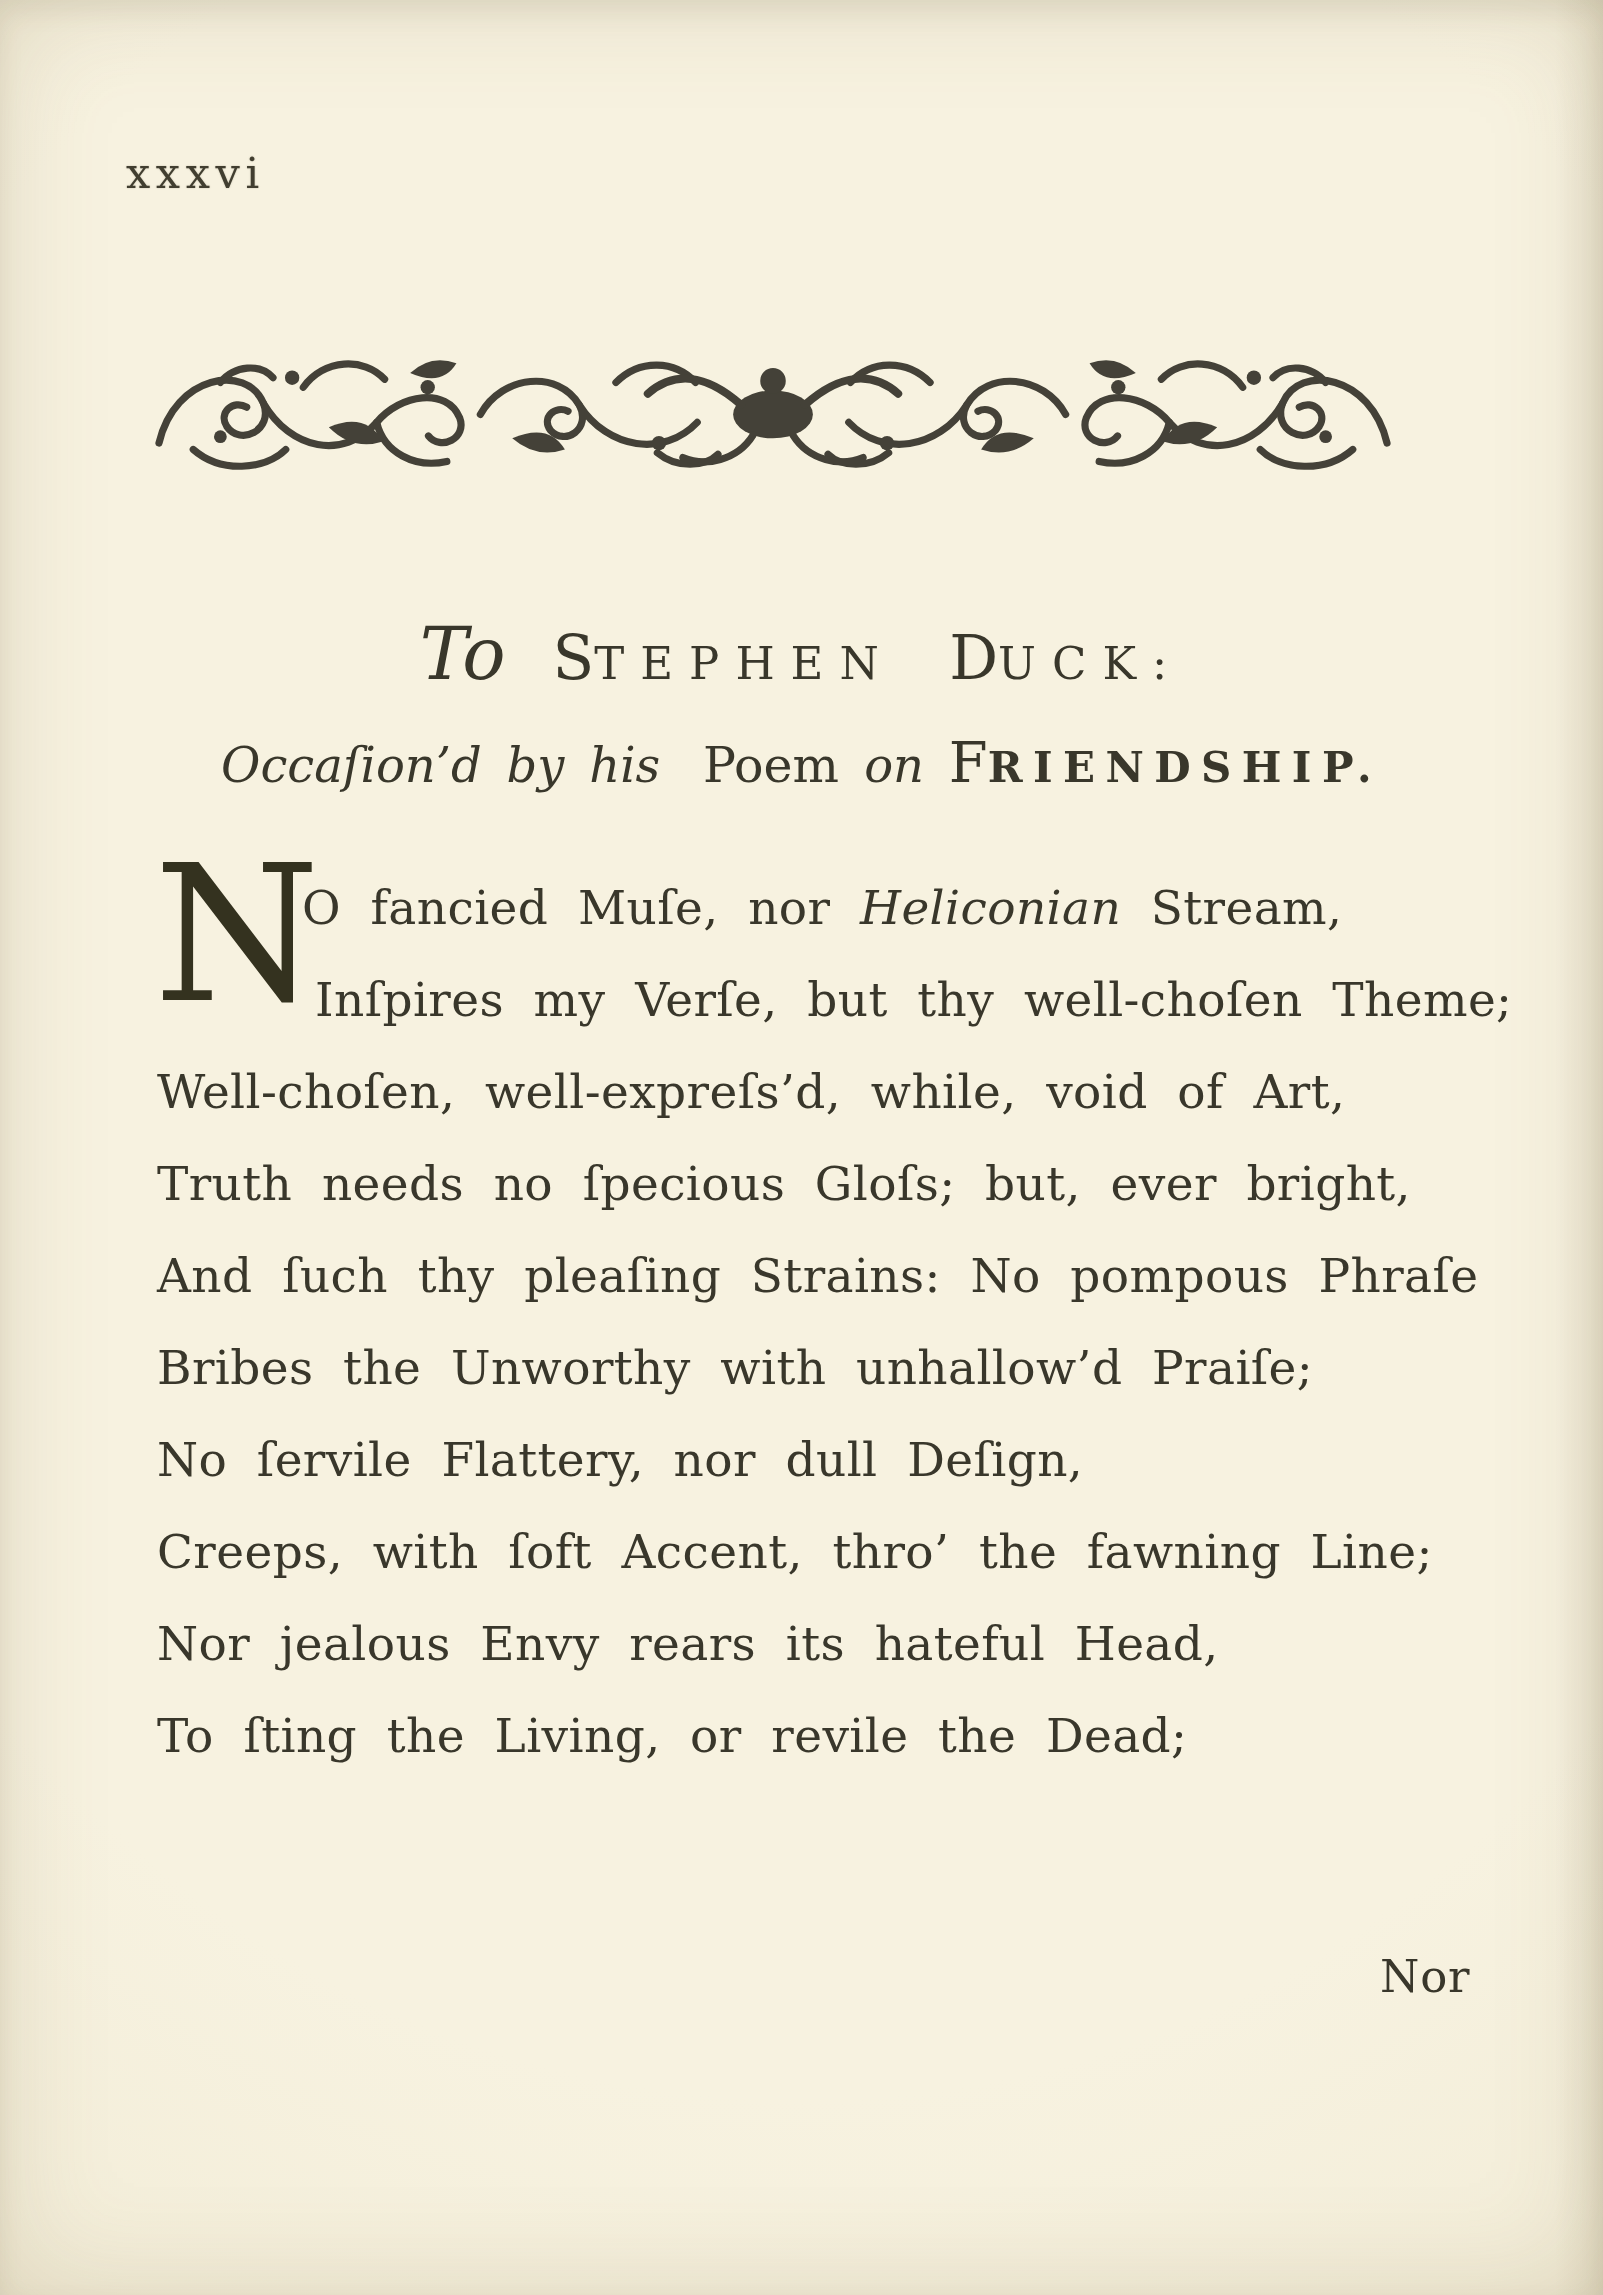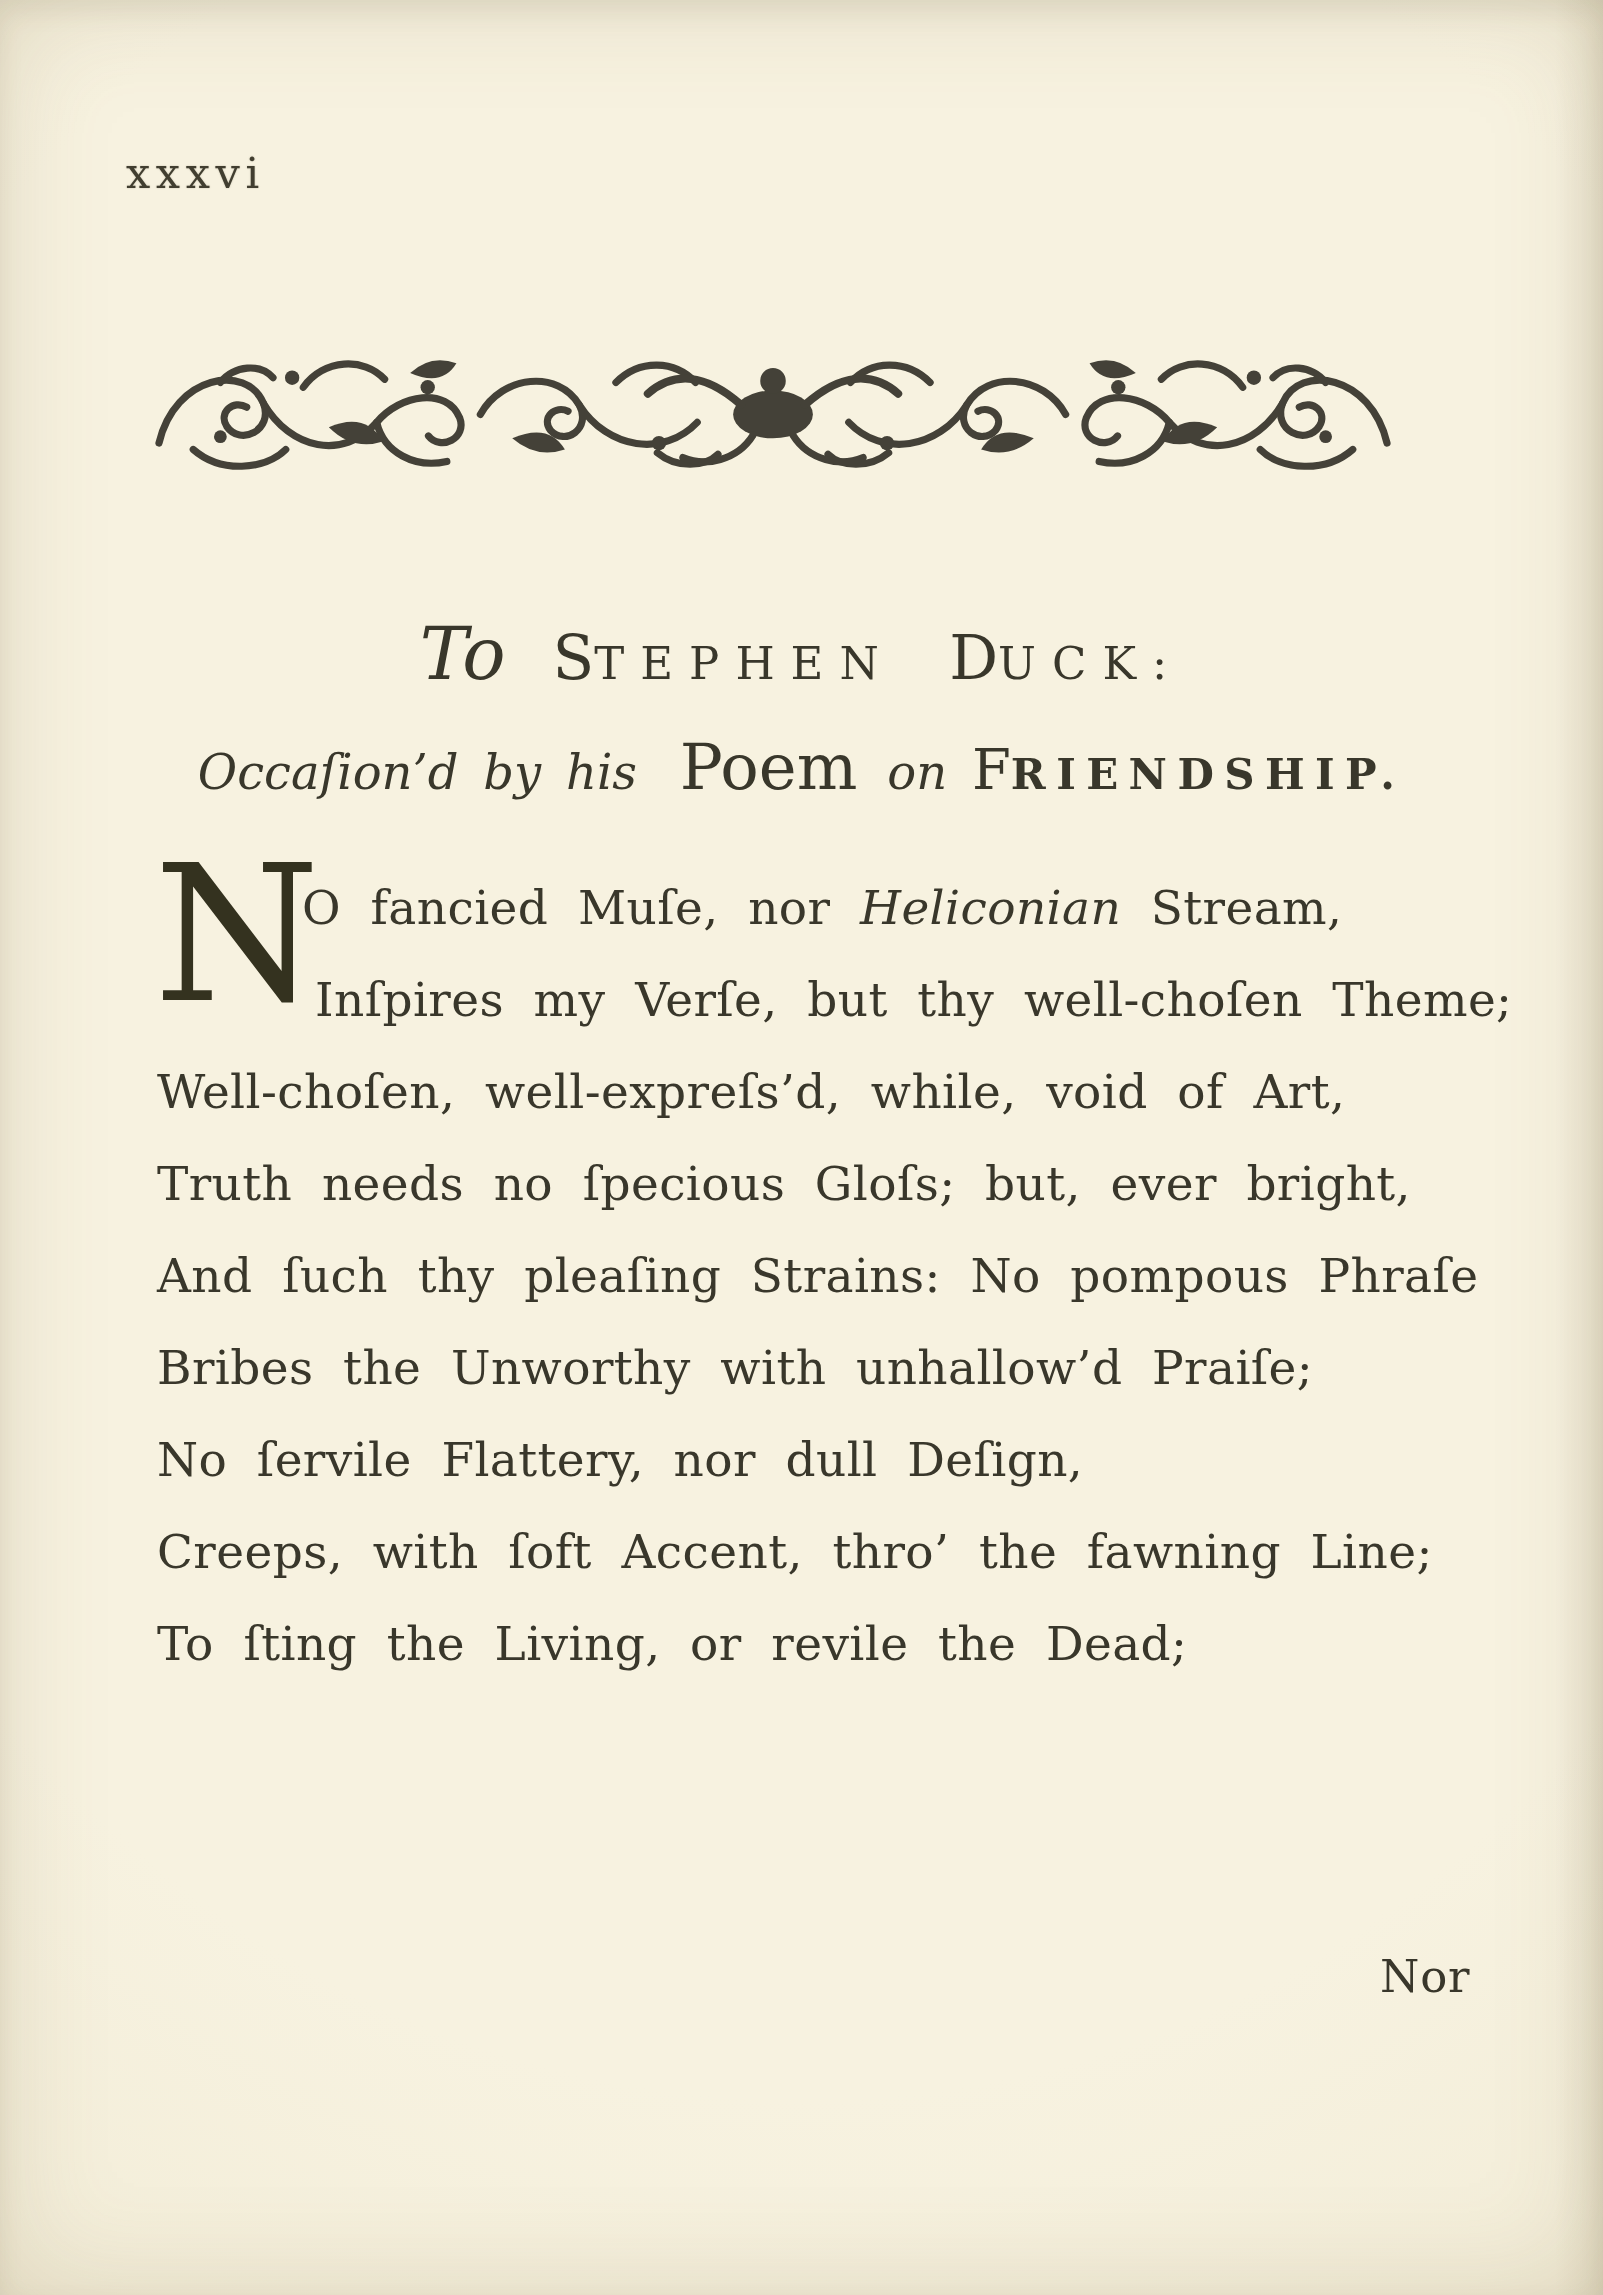--- a/index.html
+++ b/index.html
@@ -53,21 +53,21 @@
     font-size:48px;word-spacing:9.6px;white-space:nowrap;
   }
 
   .seg{white-space:pre;}
   .seg.roman{font-style:normal;}
   .seg.italic{font-style:italic;}
   .title .seg.italic{font-size:72px;}
   .title .seg.large-cap{font-size:61px;}
   .title .seg.caps{font-size:45px;letter-spacing:16px;}
   .subtitle .seg.italic{font-size:48px;}
-  .subtitle .seg.roman{font-size:64px;margin-left:18px;}
+  .subtitle .seg.roman{font-size:49px;margin-left:18px;}
   .subtitle .seg.large-cap{font-size:56px;}
   .subtitle .seg.caps{font-size:42px;letter-spacing:10.4px;font-weight:bold;}
 
   .poem{
     position:absolute;left:157px;top:862px;width:1338px;
   }
   .dropcap{
     position:absolute;left:-3.2px;top:4.8px;
     font-size:190px;line-height:.72;
     color:#34321f;
@@ -142,20 +142,21 @@
     <span class="dropcap">N</span>
     <div class="lines">
         <div class="poem-line indent-first"><span class="seg roman">O fancied Muſe, nor </span><span class="seg italic">Heliconian</span><span class="seg roman"> Stream,</span></div>
         <div class="poem-line indent-second"><span class="seg roman">Inſpires my Verſe, but thy well-choſen Theme;</span></div>
         <div class="poem-line"><span class="seg roman">Well-choſen, well-expreſs’d, while, void of Art,</span></div>
         <div class="poem-line"><span class="seg roman">Truth needs no ſpecious Gloſs; but, ever bright,</span></div>
         <div class="poem-line"><span class="seg roman">And ſuch thy pleaſing Strains: No pompous Phraſe</span></div>
         <div class="poem-line"><span class="seg roman">Bribes the Unworthy with unhallow’d Praiſe;</span></div>
         <div class="poem-line"><span class="seg roman">No ſervile Flattery, nor dull Deſign,</span></div>
         <div class="poem-line"><span class="seg roman">Creeps, with ſoft Accent, thro’ the fawning Line;</span></div>
+        <div class="poem-line"><span class="seg roman">Nor jealous Envy rears its hateful Head,</span></div>
         <div class="poem-line"><span class="seg roman">To ſting the Living, or revile the Dead;</span></div>
       </div>
   </div>
 
   <div class="catchword">Nor</div>
 
 </div>
 
 
 </body></html>

